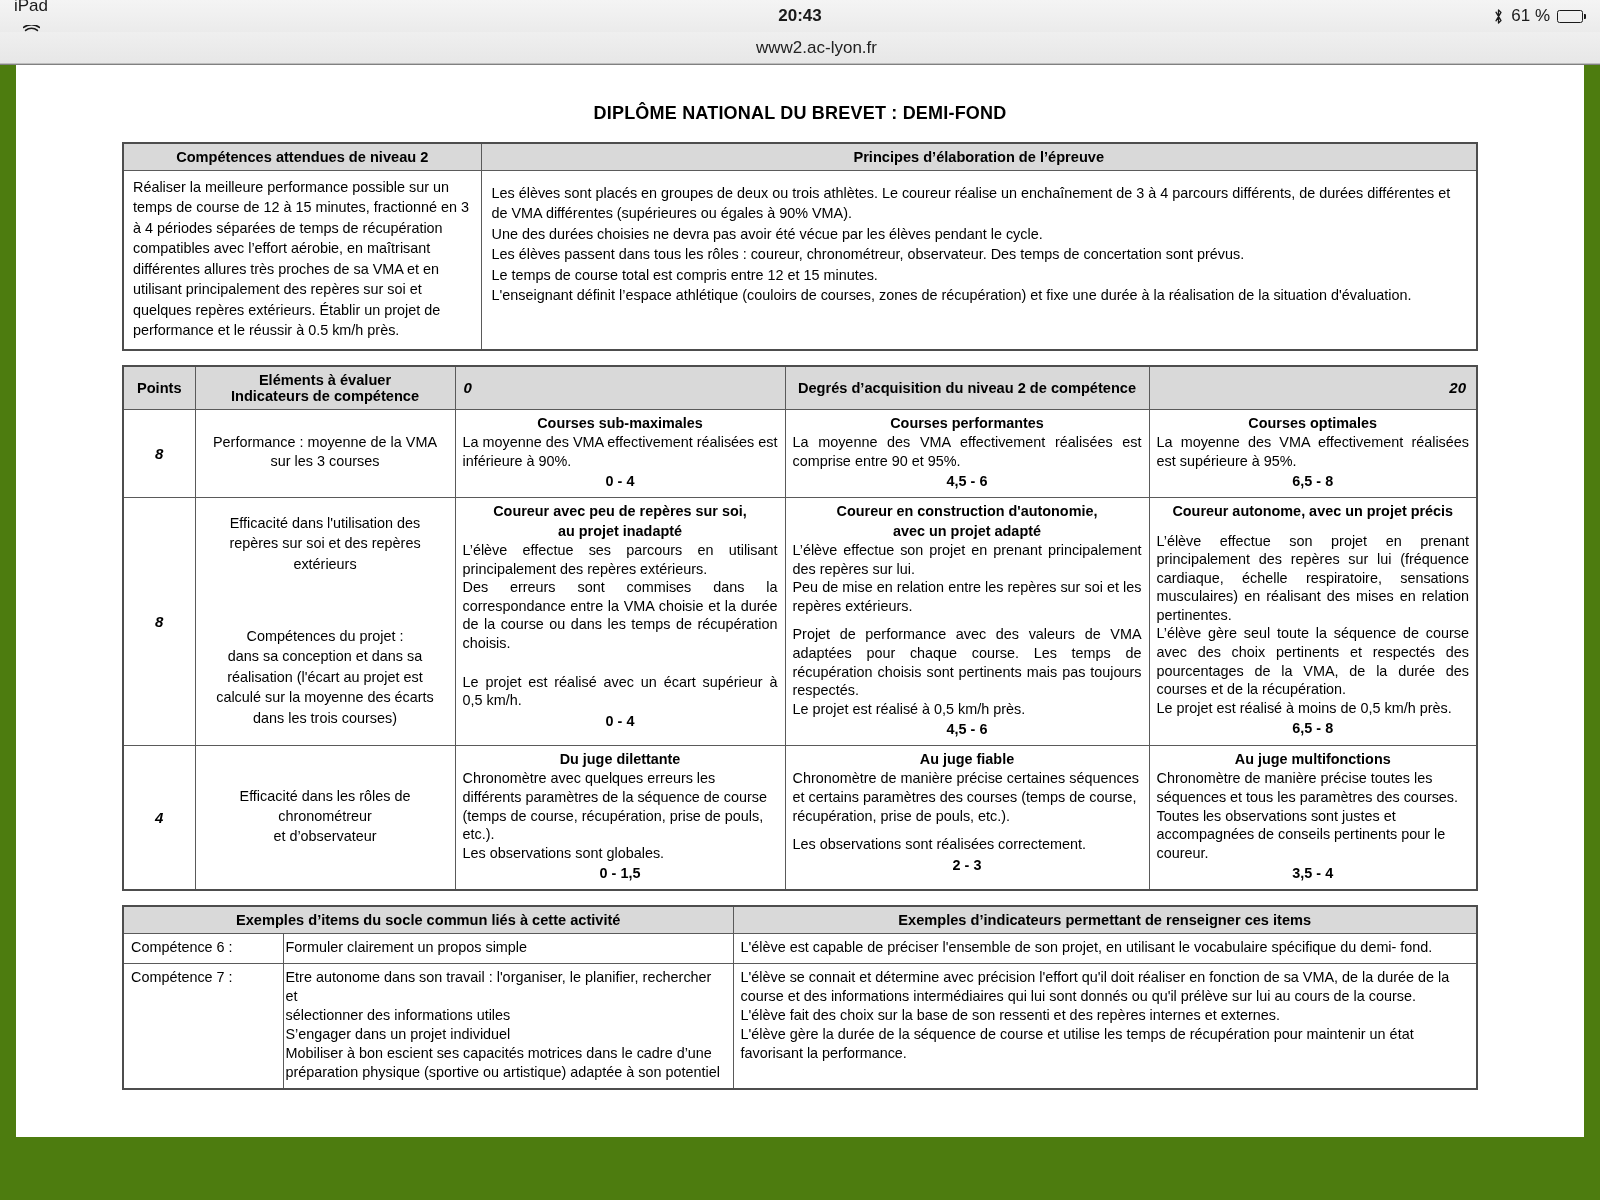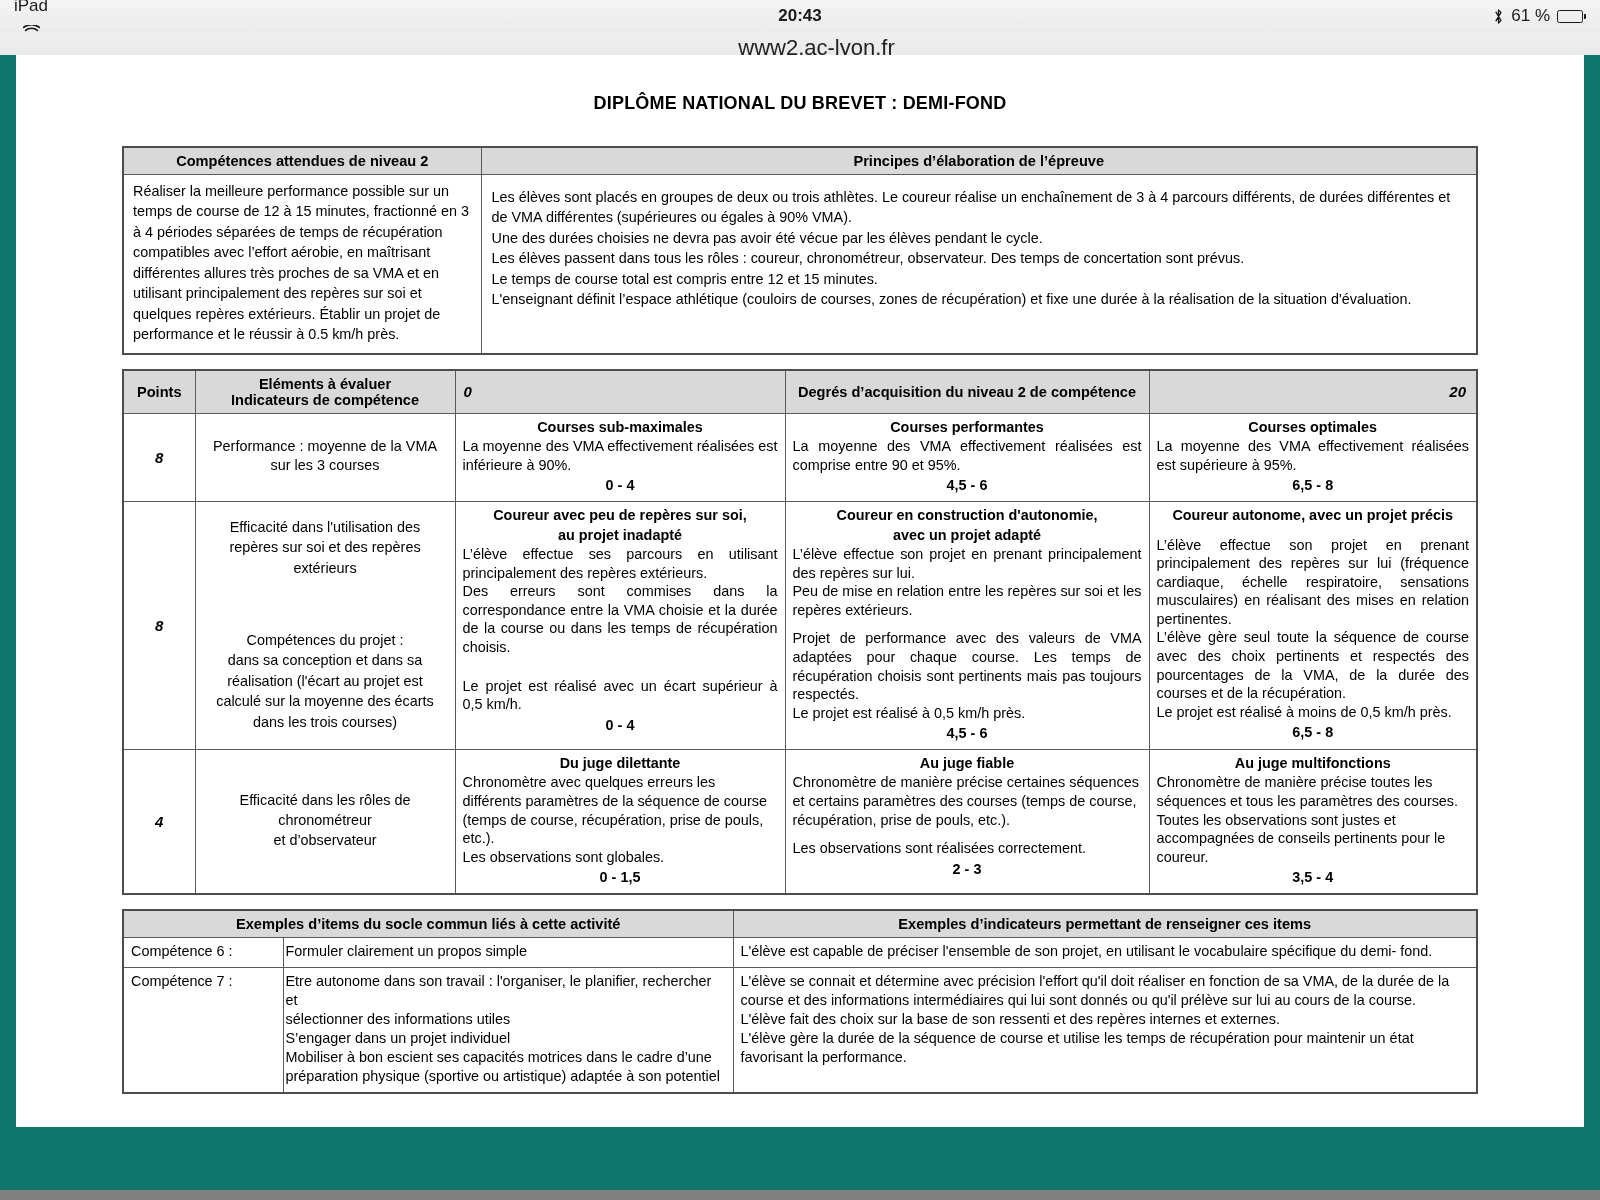--- a/index.html
+++ b/index.html
@@ -48,28 +48,28 @@
     margin-left: 1px; border-radius: 0 1px 1px 0;
   }
 
   
   #url-bar {
     position: absolute; top: 32px; left: 0;
     width: 1600px; height: 32px;
     background: linear-gradient(to bottom, #efefef 0%, #e7e7e7 100%);
     border-bottom: 1px solid #bdbdbd;
     display: flex; align-items: center; justify-content: center;
-    font-size: 22px; color: #222; padding-left: 33px;
+    font-size: 17px; color: #222; padding-left: 33px;
   }
 
   
   #page-shell {
-    position: absolute; top: 55px; left: 0;
+    position: absolute; top: 65px; left: 0;
     width: 1600px; height: 1135px;
-    background: #0f766e;
+    background: #4d7c0f;
   }
   #page {
     position: absolute; top: 0; left: 16px;
     width: 1568px; height: 1072px;
     background: #ffffff;
     overflow: hidden;
   }
 
   #doc-title {
     text-align: center;
@@ -138,21 +138,21 @@
     font-weight: bold;
     font-style: italic;
     font-size: 15px;
     vertical-align: middle;
     border: 1px solid #5a5a5a;
   }
   .mid { vertical-align: middle; }
   .spacer { height: 10px; }
 
   
-  #t1 { margin: 32px auto 0 auto; width: 1354px; padding-left: 12px; }
+  #t1 { margin: 18px auto 0 auto; width: 1354px; padding-left: 12px; }
   
   #t2 { margin: 14px auto 12px auto; width: 1354px; }
   
   #t3 { margin: 14px auto 1px auto; width: 1354px; }
 
   .socle-label {
     border: 1px solid #5a5a5a;
     padding: 4px 2px 6px 7px;
     white-space: nowrap;
     line-height: 1.32;

